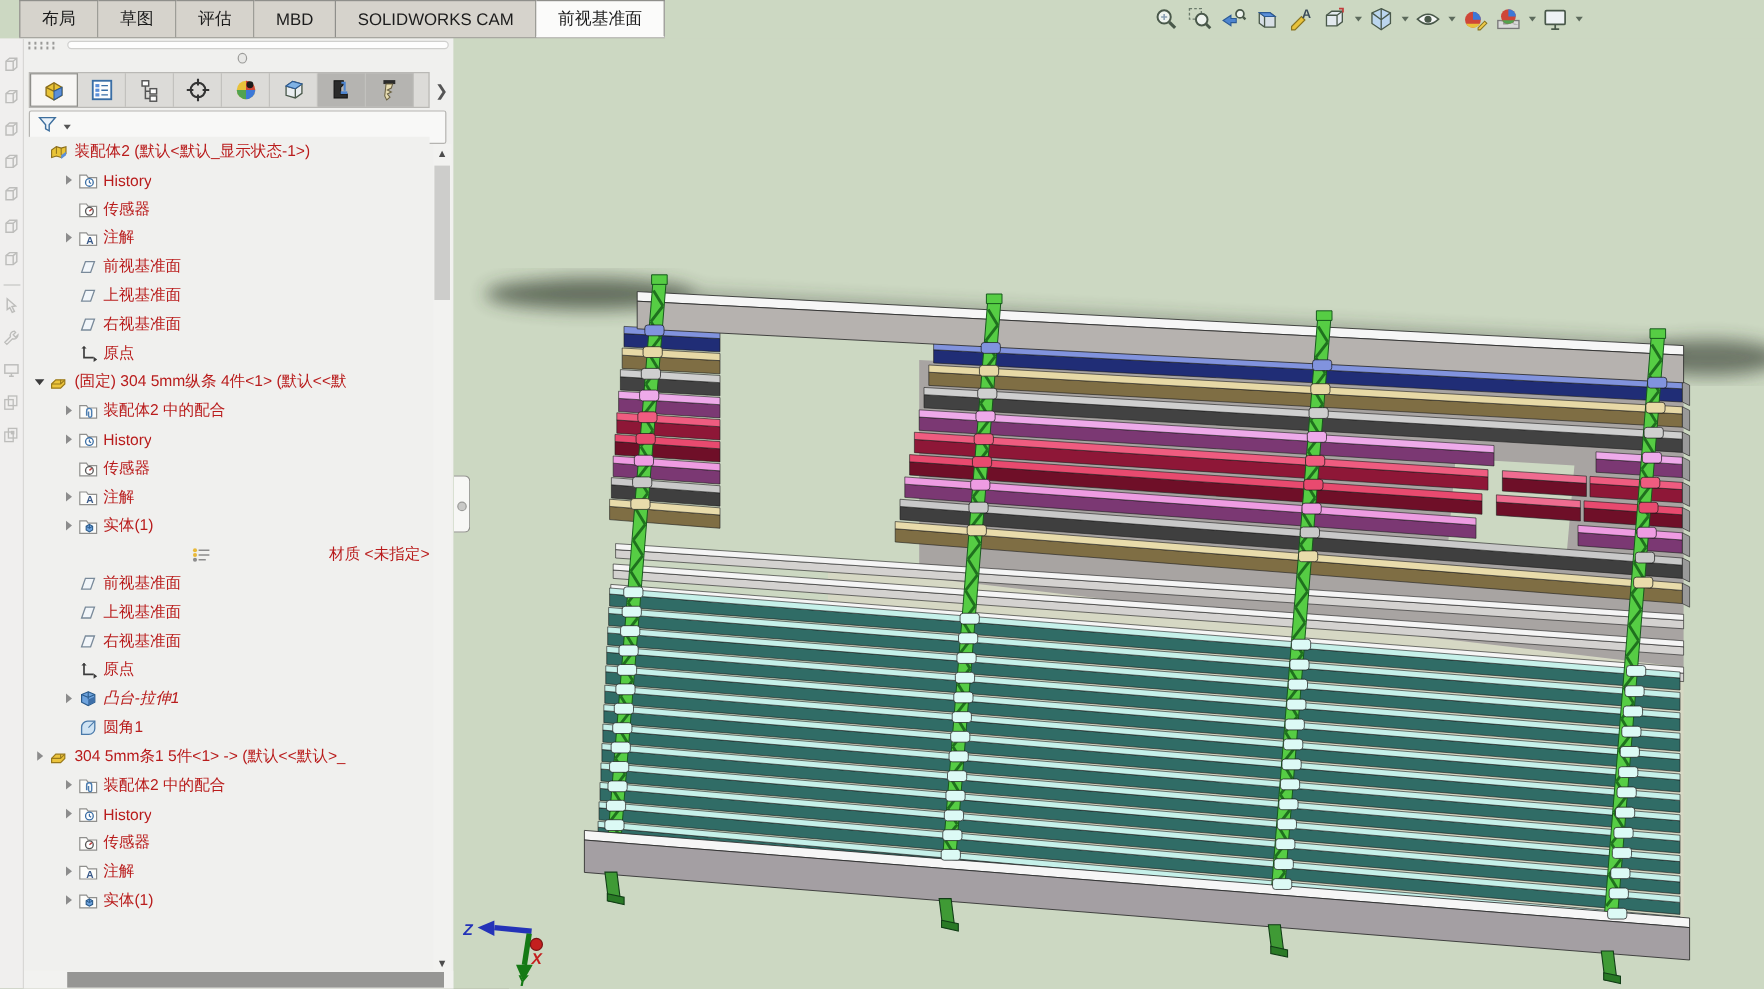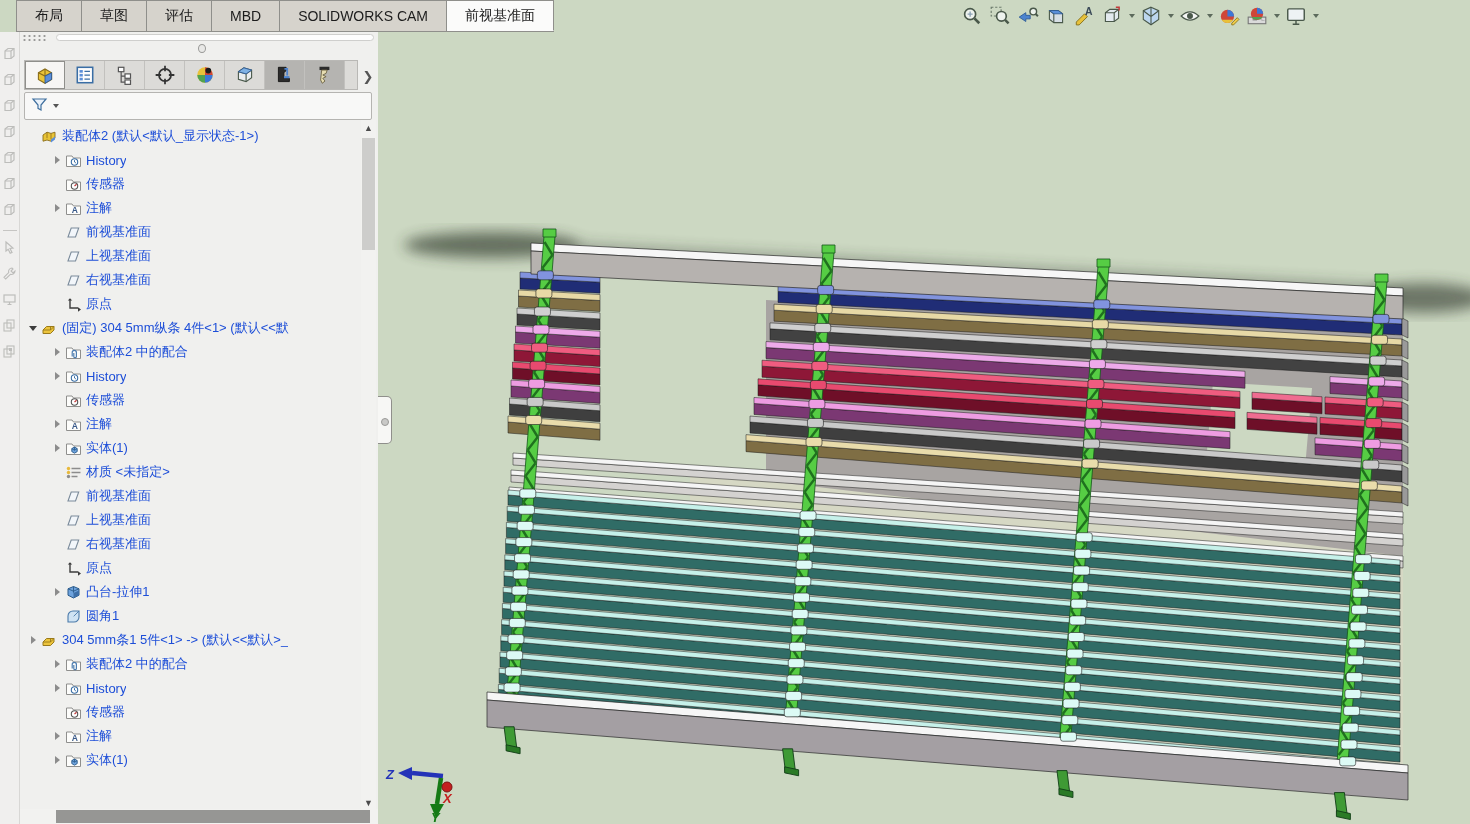--- a/index.html
+++ b/index.html
@@ -40,22 +40,22 @@
          border:1px solid #b9b8b5;display:flex;align-items:stretch;}
   .ptab{width:40px;display:flex;align-items:center;justify-content:center;border-right:1px solid #c2c1be;}
   .ptab.active{background:#f7f6f4;outline:1px solid #8f8f8b;outline-offset:-1px;}
   .ptab.dark{background:#b5b4b1;}
   .pchev{position:absolute;right:2px;top:32px;width:16px;height:24px;display:flex;align-items:center;
          justify-content:center;color:#555;font-size:13px;}
   .filterbox{position:absolute;left:4px;top:60px;width:348px;height:28px;background:#f8f8f7;
              border:1px solid #b5b4b1;border-radius:2px;display:flex;align-items:center;padding-left:6px;gap:3px;}
 
   
-  .tree{position:absolute;left:2px;top:92px;width:336px;height:688px;background:#f0f0ee;
-        overflow:hidden;font-size:13px;color:#1d4ed8;}
+  .tree{position:absolute;left:2px;top:82px;width:336px;height:688px;background:#f0f0ee;
+        overflow:hidden;font-size:13px;color:#b91c1c;}
   .trow{display:flex;align-items:center;height:24px;white-space:nowrap;}
   .exp{width:14px;height:14px;flex:0 0 14px;display:flex;align-items:center;justify-content:center;}
   .exp.collapsed::before{content:"";width:0;height:0;border-top:4px solid transparent;
       border-bottom:4px solid transparent;border-left:5px solid #8c8c8c;}
   .exp.expanded::before{content:"";width:0;height:0;border-left:4px solid transparent;
       border-right:4px solid transparent;border-top:5px solid #3c3c3c;}
   .ticon{width:17px;height:17px;flex:0 0 17px;margin:0 4px 0 1px;}
   .ticon svg{display:block;}
   .tlabel{overflow:hidden;text-overflow:clip;}
 
@@ -438,21 +438,21 @@
           <span class="exp collapsed"></span>
           <span class="ticon">
             <svg width="17" height="17" viewBox="0 0 17 17">
               <path d="M1.5 4h5.5l1.5 2h7v8.5H1.5z" fill="#fdfdfb" stroke="#8f8f8d" stroke-width="1"></path>
               <path d="M6.8 8.6l2.7-1.6 2.7 1.6v3l-2.7 1.6-2.7-1.6z" fill="#6ea3dd" stroke="#2a5a8a" stroke-width=".9"></path>
               <path d="M9.5 7v3.2M6.8 8.6l2.7 1.6 2.7-1.6" stroke="#2a5a8a" stroke-width=".8" fill="none"></path>
             </svg>
           </span>
           <span class="tlabel">实体(1)</span>
         </div>
-        <div class="trow" style="padding-left: 28px;">
+        <div class="trow" style="padding-left: 28px; justify-content: space-between;">
           <span class="exp none"></span>
           <span class="ticon">
             <svg width="17" height="17" viewBox="0 0 17 17">
               <path d="M6.5 4.5h9M6.5 8.5h9M6.5 12.5h6" stroke="#8c8c8c" stroke-width="1.3"></path>
               <circle cx="3.5" cy="4.5" r="1.7" fill="#e8b93a"></circle>
               <circle cx="3.5" cy="8.5" r="1.7" fill="#e8b93a"></circle>
               <circle cx="3.5" cy="12.5" r="1.7" fill="#8c8c8c"></circle>
             </svg>
           </span>
           <span class="tlabel">材质 &lt;未指定&gt;</span>
@@ -487,21 +487,21 @@
         <div class="trow" style="padding-left: 28px;">
           <span class="exp none"></span>
           <span class="ticon">
             <svg width="17" height="17" viewBox="0 0 17 17">
               <path d="M5 3v9h8" fill="none" stroke="#3c3c3c" stroke-width="1.4"></path>
               <path d="M13 9.8l3 2.2-3 2.2zM2.8 3L5 .8 7.2 3z" fill="#3c3c3c" transform="translate(0,1.5)"></path>
             </svg>
           </span>
           <span class="tlabel">原点</span>
         </div>
-        <div class="trow" style="padding-left: 28px;">
+        <div class="trow" style="padding-left: 28px; font-style: italic;">
           <span class="exp collapsed"></span>
           <span class="ticon">
             <svg width="17" height="17" viewBox="0 0 17 17">
               <path d="M8.5 2.5l5.5 2.3v6.4L8.5 14 3 11.2V4.8z" fill="#6ea3dd" stroke="#2a5a8a" stroke-width="1"></path>
               <path d="M8.5 2.5v6.2M3 4.8l5.5 2.4 5.5-2.4" fill="none" stroke="#2a5a8a" stroke-width=".9"></path>
               <path d="M8.5 8.9l5.5-2.4v4.7l-5.5 2.8z" fill="#3d6fa8"></path>
             </svg>
           </span>
           <span class="tlabel">凸台-拉伸1</span>
         </div>

